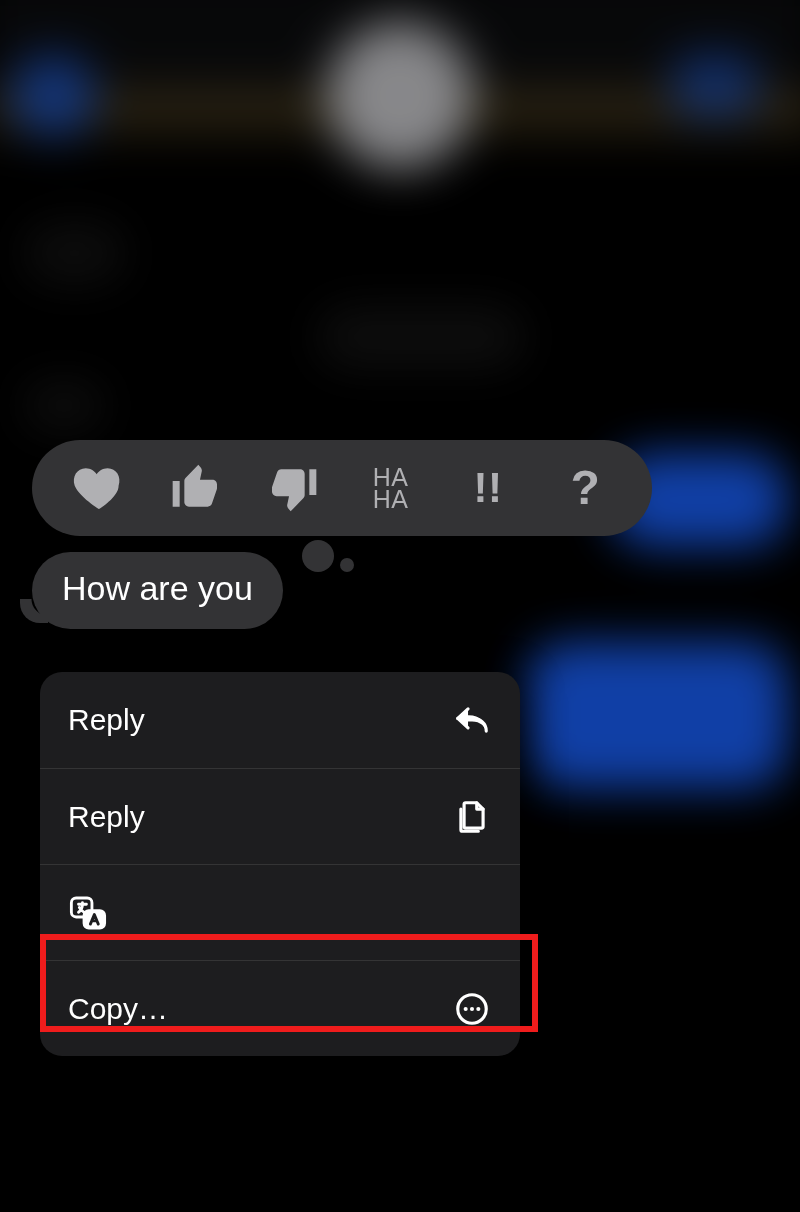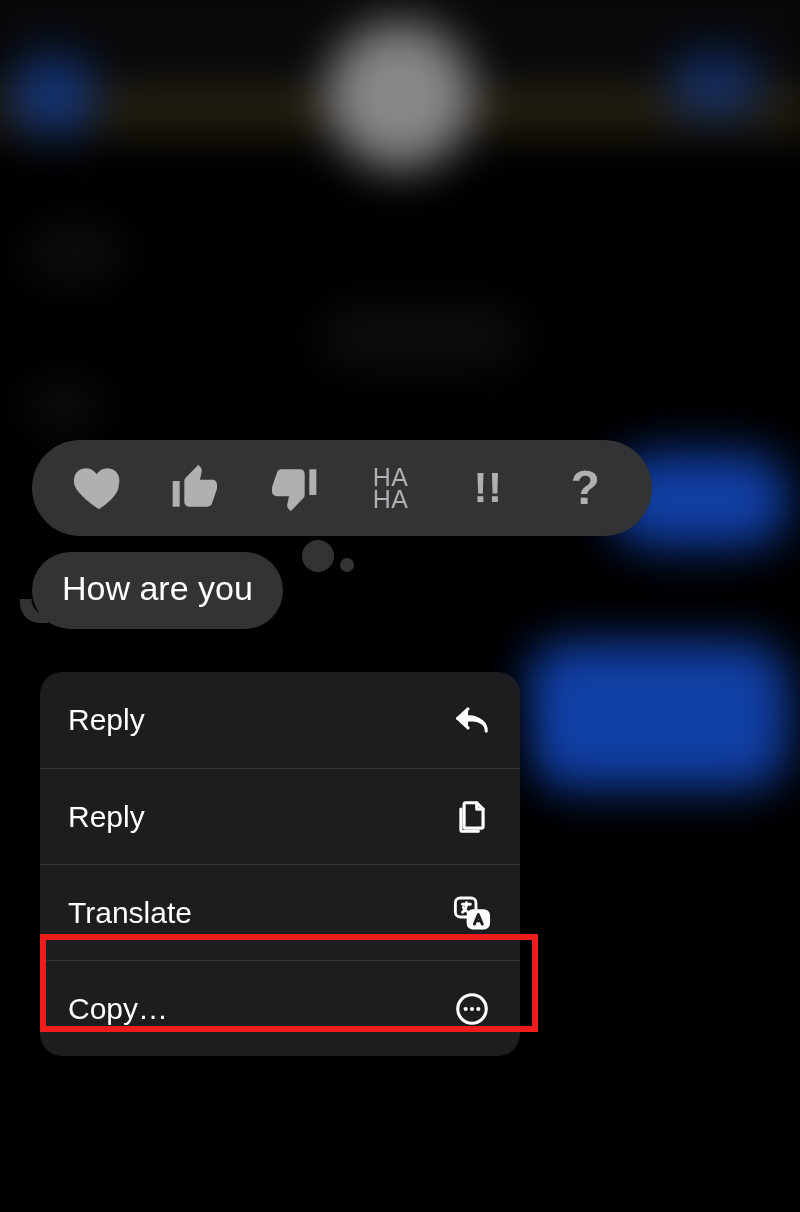--- a/index.html
+++ b/index.html
@@ -211,21 +211,20 @@
       <span>Reply</span>
       <span class="mi-icon">
         <svg viewBox="0 0 24 24" fill="none" stroke="#fff" stroke-width="2" stroke-linejoin="round" stroke-linecap="round">
           <path d="M8 3h7l4 4v11a1 1 0 0 1-1 1H8a1 1 0 0 1-1-1V4a1 1 0 0 1 1-1z"></path>
           <path d="M15 3v4h4"></path>
           <path d="M5 7v13a1 1 0 0 0 1 1h10"></path>
         </svg>
       </span>
     </div>
     <div class="menu-item">
-      <span>Translate</span>
       <span class="mi-icon">
         <svg viewBox="0 0 24 24" fill="none" stroke="#fff" stroke-width="1.8" stroke-linejoin="round" stroke-linecap="round">
           <rect x="1.5" y="2.5" width="13" height="12" rx="3"></rect>
           <path d="M6 6.5h5M8.5 5.5v1M8.5 6.5c0 2-1 4-2.5 5M6.5 8.5c.7 1.4 1.8 2.5 3 3"></path>
           <rect x="9.5" y="10.5" width="13" height="11" rx="3" fill="#fff" stroke="#fff"></rect>
           <path d="M13.5 19l2.5-6 2.5 6M14.3 17h3.4" stroke="#1d1d1f"></path>
         </svg>
       </span>
     </div>
     <div class="menu-item">

